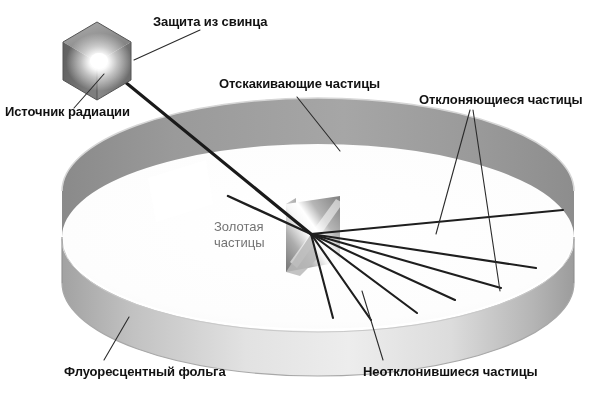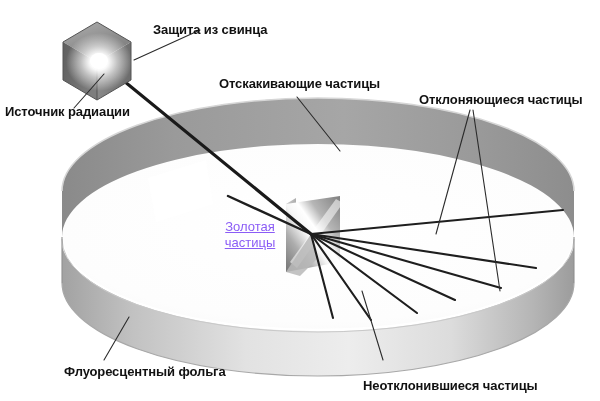--- a/index.html
+++ b/index.html
@@ -32,31 +32,30 @@
     font-size: 13px;
     color: #111111;
     white-space: nowrap;
     letter-spacing: -0.1px;
   }
   .lbl-soft {
     position: absolute;
     font-family: "Liberation Sans", sans-serif;
     font-weight: normal;
     font-size: 13px;
-    color: #8b5cf6;
+    color: #737373;
     white-space: nowrap;
-    text-align: center;
+    text-align: left;
     line-height: 16px;
-    text-decoration: underline;
-  }
-  #lbl-lead-shield   { left: 153px; top: 14px; margin-top: 8px; }
+  }
+  #lbl-lead-shield   { left: 153px; top: 14px; }
   #lbl-radiation-src { left: 5px;   top: 104px; }
   #lbl-bounce        { left: 219px; top: 76px; }
   #lbl-deflected     { left: 419px; top: 92px; }
-  #lbl-undeflected   { left: 349px; top: 378px; padding-left: 14px; }
+  #lbl-undeflected   { left: 349px; top: 364px; padding-left: 14px; }
   #lbl-screen        { left: 64px;  top: 364px; }
   #lbl-gold-foil     { left: 214px; top: 219px; width: 72px; }
 </style>
 </head>
 <body>
 
 <div id="figure">
 
   <svg viewBox="0 0 600 401" xmlns="http://www.w3.org/2000/svg">
     <defs>

